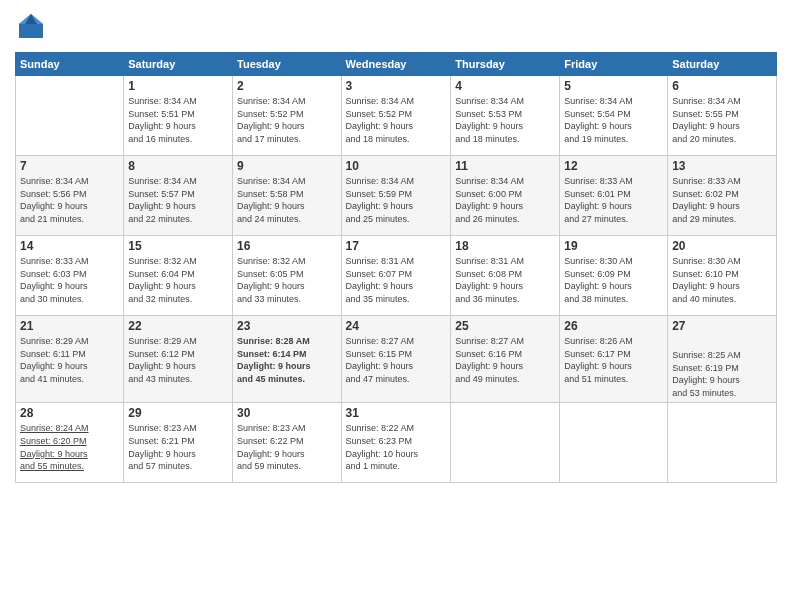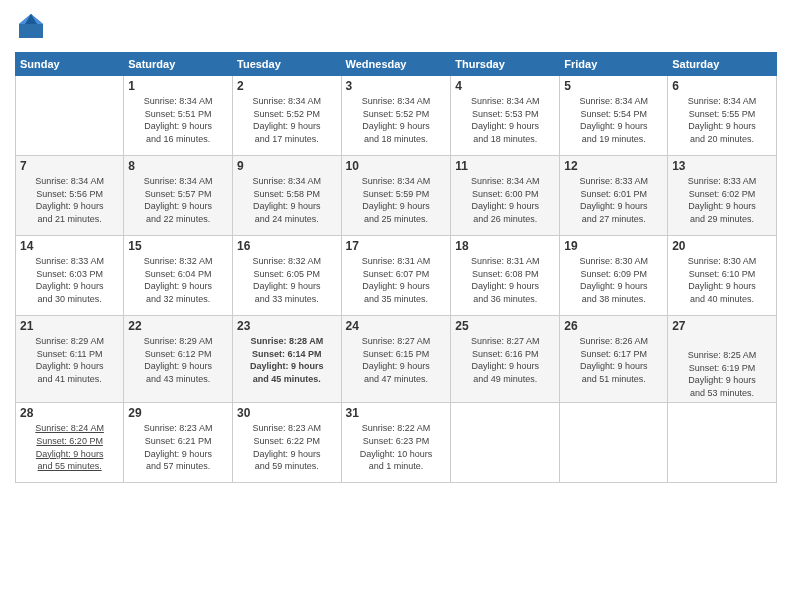--- a/index.html
+++ b/index.html
@@ -78,21 +78,20 @@
       font-size: 12px;
       font-weight: bold;
       color: #333;
       display: block;
       margin-bottom: 2px;
     }
     .day-info {
       font-size: 9px;
       color: #444;
       line-height: 1.4;
-      text-align: center;
     }
     .empty-cell {
       background: #f9f9f9;
     }
     tr:nth-child(even) td {
       background-color: #f5f5f5;
     }
     tr:nth-child(odd) td {
       background-color: #fff;
     }

